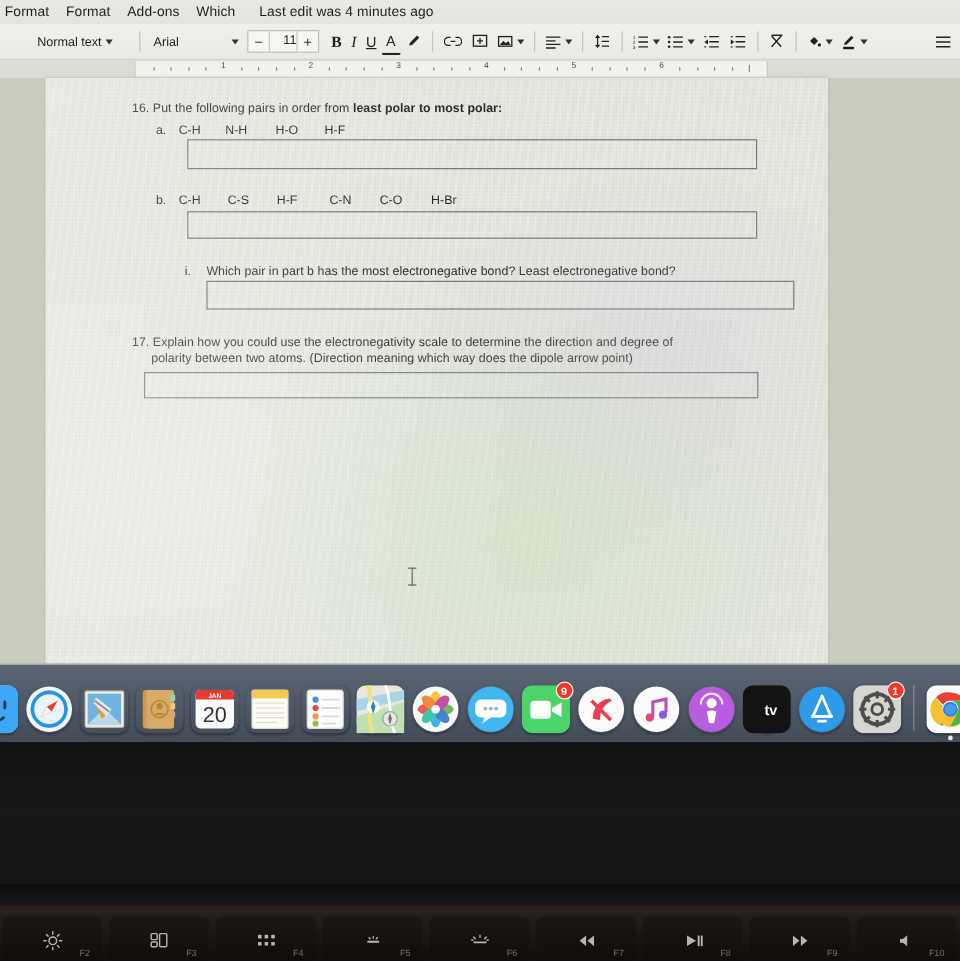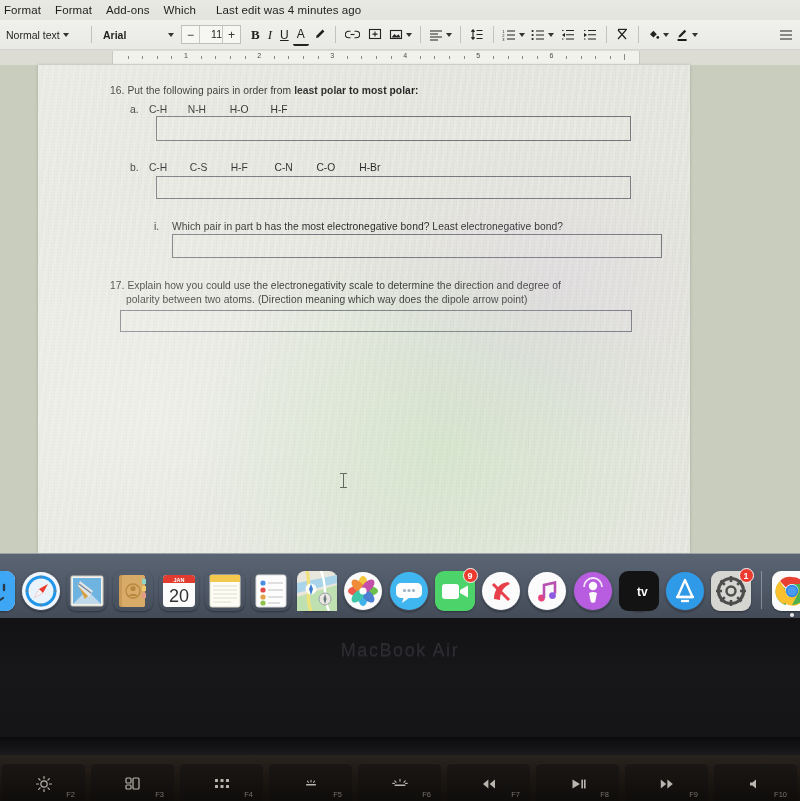--- a/index.html
+++ b/index.html
@@ -40,22 +40,22 @@
   .tb-btn {
     height: 22px; display: flex; align-items: center; justify-content: center;
     padding: 0 4px; border-radius: 2px; color: #202020;
   }
   .tb-drop { display: flex; align-items: center; gap: 3px; height: 22px; padding: 0 5px; }
   .tb-drop .lbl { font-size: 10.5px; }
   .caret {
     width: 0; height: 0; border-left: 3.5px solid transparent;
     border-right: 3.5px solid transparent; border-top: 4px solid #333;
   }
-  .style-box { width: 86px; padding-left: 6px; }
-  .font-box { width: 82px; padding-left: 6px; font-weight: bold; }
+  .style-box { width: 86px; padding-left: 6px; margin-left: 25px; }
+  .font-box { width: 82px; padding-left: 6px; }
   .fontsize {
     display: flex; align-items: center; height: 19px;
     border: 1px solid #c0c0ba; margin-left: 2px; background: #f6f6f2;
   }
   .fontsize .fs-b { width: 17px; text-align: center; font-size: 12px; color: #333; }
   .fontsize .fs-v {
     width: 24px; text-align: right; font-size: 10.5px;
     border-left: 1px solid #c8c8c2; border-right: 1px solid #c8c8c2; line-height: 17px;
   }
   .ic-b { font-weight: bold; font-family: "Liberation Serif", serif; font-size: 13px; }
@@ -653,21 +653,20 @@
            <circle cx="20" cy="20" r="6.2" fill="#2e87e8"></circle>
            <circle cx="20" cy="20" r="4.6" fill="#4a9bf0"></circle>
             </svg>
             <span class="run-dot"></span>
           </div>
         </div>
     </div>
   </div>
 
   <div class="bezel">
-    <div class="macbook-air">MacBook Air</div>
     <div class="hinge"></div>
   </div>
 
   <div class="keyboard" id="keyboard">
       <div class="fkey">
         <svg width="18" height="18" viewBox="0 0 18 18">
           <circle cx="9" cy="9" r="3.2" fill="none" stroke="#b9b4ad" stroke-width="1.2"></circle>
            <g stroke="#b9b4ad" stroke-width="1.2" stroke-linecap="round">
              <path d="M9 1.5v2M9 14.5v2M1.5 9h2M14.5 9h2M3.7 3.7l1.4 1.4M12.9 12.9l1.4 1.4M14.3 3.7l-1.4 1.4M5.1 12.9l-1.4 1.4"></path>
            </g>

